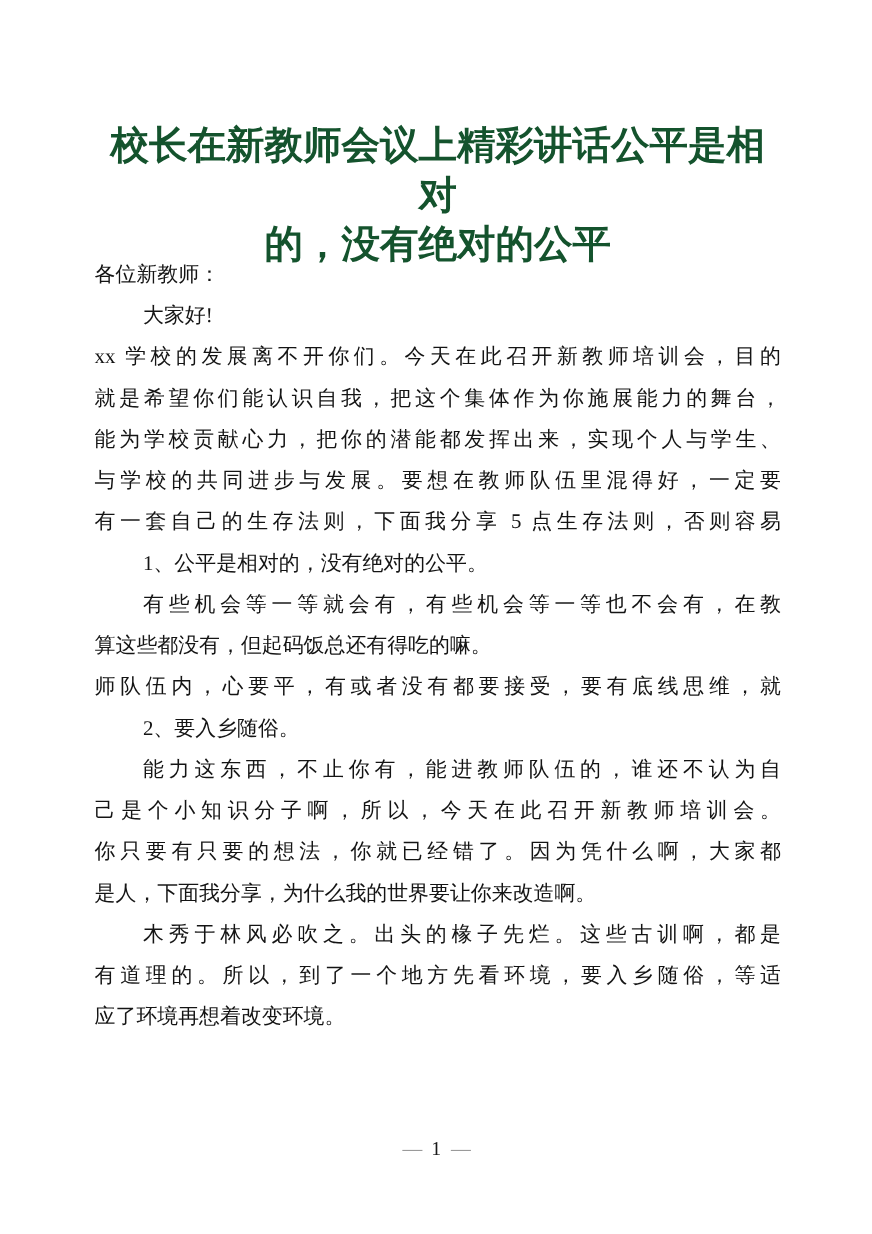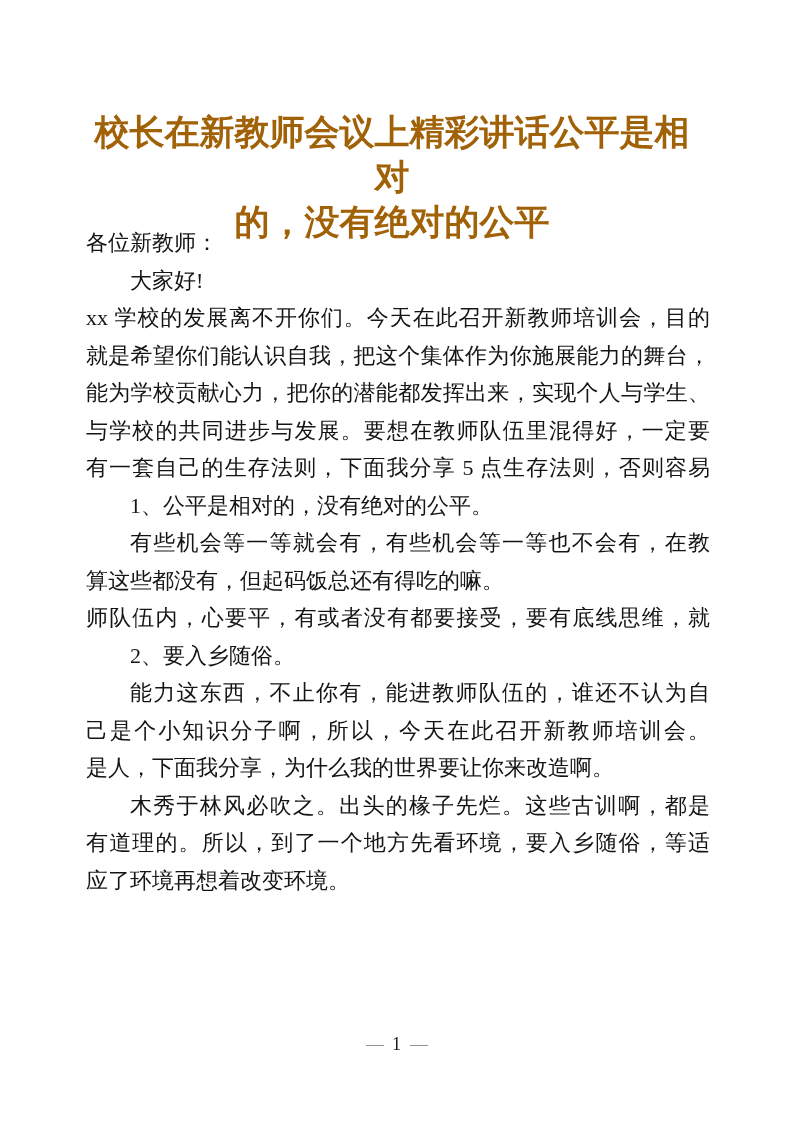--- a/index.html
+++ b/index.html
@@ -12,34 +12,34 @@
     width: 793px;
     height: 1122px;
     background: #ffffff;
     overflow: hidden;
     font-family: "Liberation Serif", "DejaVu Serif", serif;
     color: #111111;
   }
   .doc-title {
     position: absolute;
     top: 110px;
-    left: 80px;
+    left: 86px;
     width: 624px;
     text-align: center;
     font-size: 35px;
     line-height: 45px;
     font-weight: bold;
-    color: #a16207;
+    color: #14532d;
   }
   .doc-body {
     position: absolute;
-    top: 224px;
+    top: 231px;
     left: 86px;
     width: 624px;
-    font-size: 22px;
+    font-size: 19px;
     line-height: 37.5px;
     color: #141414;
   }
   .line {
     height: 37.5px;
     overflow: hidden;
     text-align: left;
   }
   .line.indent {
     text-indent: 44px;
@@ -86,20 +86,21 @@
       <div class="line justify">能为学校贡献心力，把你的潜能都发挥出来，实现个人与学生、</div>
       <div class="line justify">与学校的共同进步与发展。要想在教师队伍里混得好，一定要</div>
       <div class="line justify">有一套自己的生存法则，下面我分享 5 点生存法则，否则容易</div>
       <div class="line indent">1、公平是相对的，没有绝对的公平。</div>
       <div class="line indent justify">有些机会等一等就会有，有些机会等一等也不会有，在教</div>
       <div class="line">算这些都没有，但起码饭总还有得吃的嘛。</div>
       <div class="line justify">师队伍内，心要平，有或者没有都要接受，要有底线思维，就</div>
       <div class="line indent">2、要入乡随俗。</div>
       <div class="line indent justify">能力这东西，不止你有，能进教师队伍的，谁还不认为自</div>
       <div class="line justify">己是个小知识分子啊，所以，今天在此召开新教师培训会。</div>
+      <div class="line justify">你只要有只要的想法，你就已经错了。因为凭什么啊，大家都</div>
       <div class="line">是人，下面我分享，为什么我的世界要让你来改造啊。</div>
       <div class="line indent justify">木秀于林风必吹之。出头的椽子先烂。这些古训啊，都是</div>
       <div class="line justify">有道理的。所以，到了一个地方先看环境，要入乡随俗，等适</div>
       <div class="line">应了环境再想着改变环境。</div>
     </div>
 
   <div class="page-footer">
     <span class="footer-dash">—</span><span class="footer-num">1</span><span class="footer-dash">—</span>
   </div>
 

